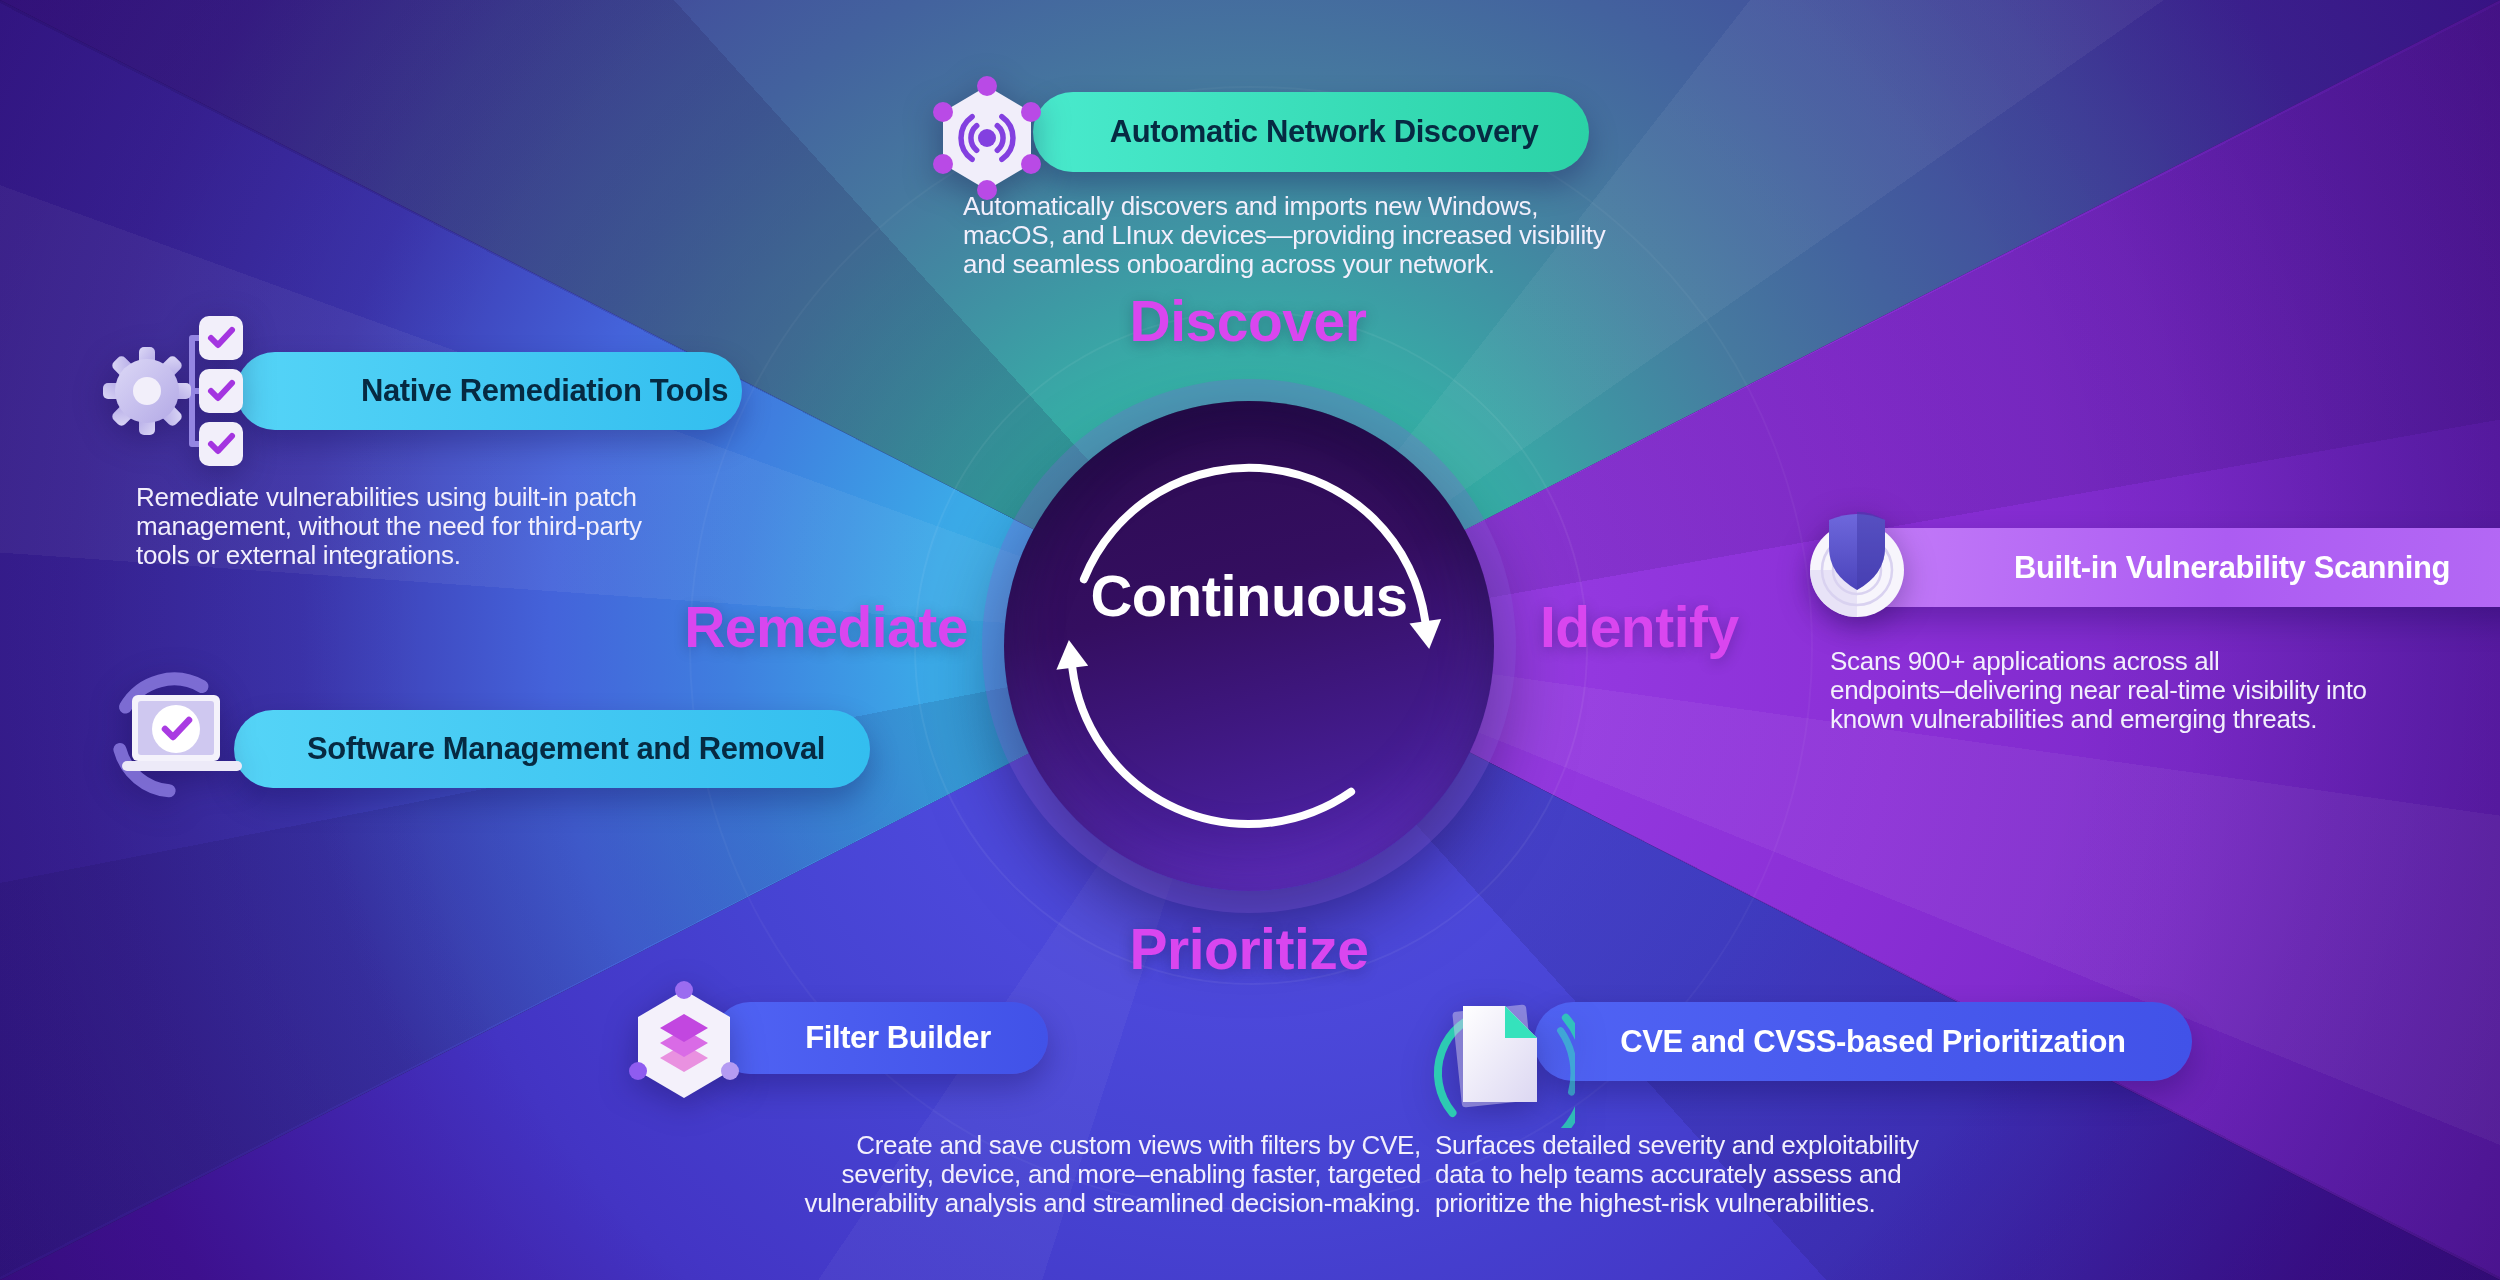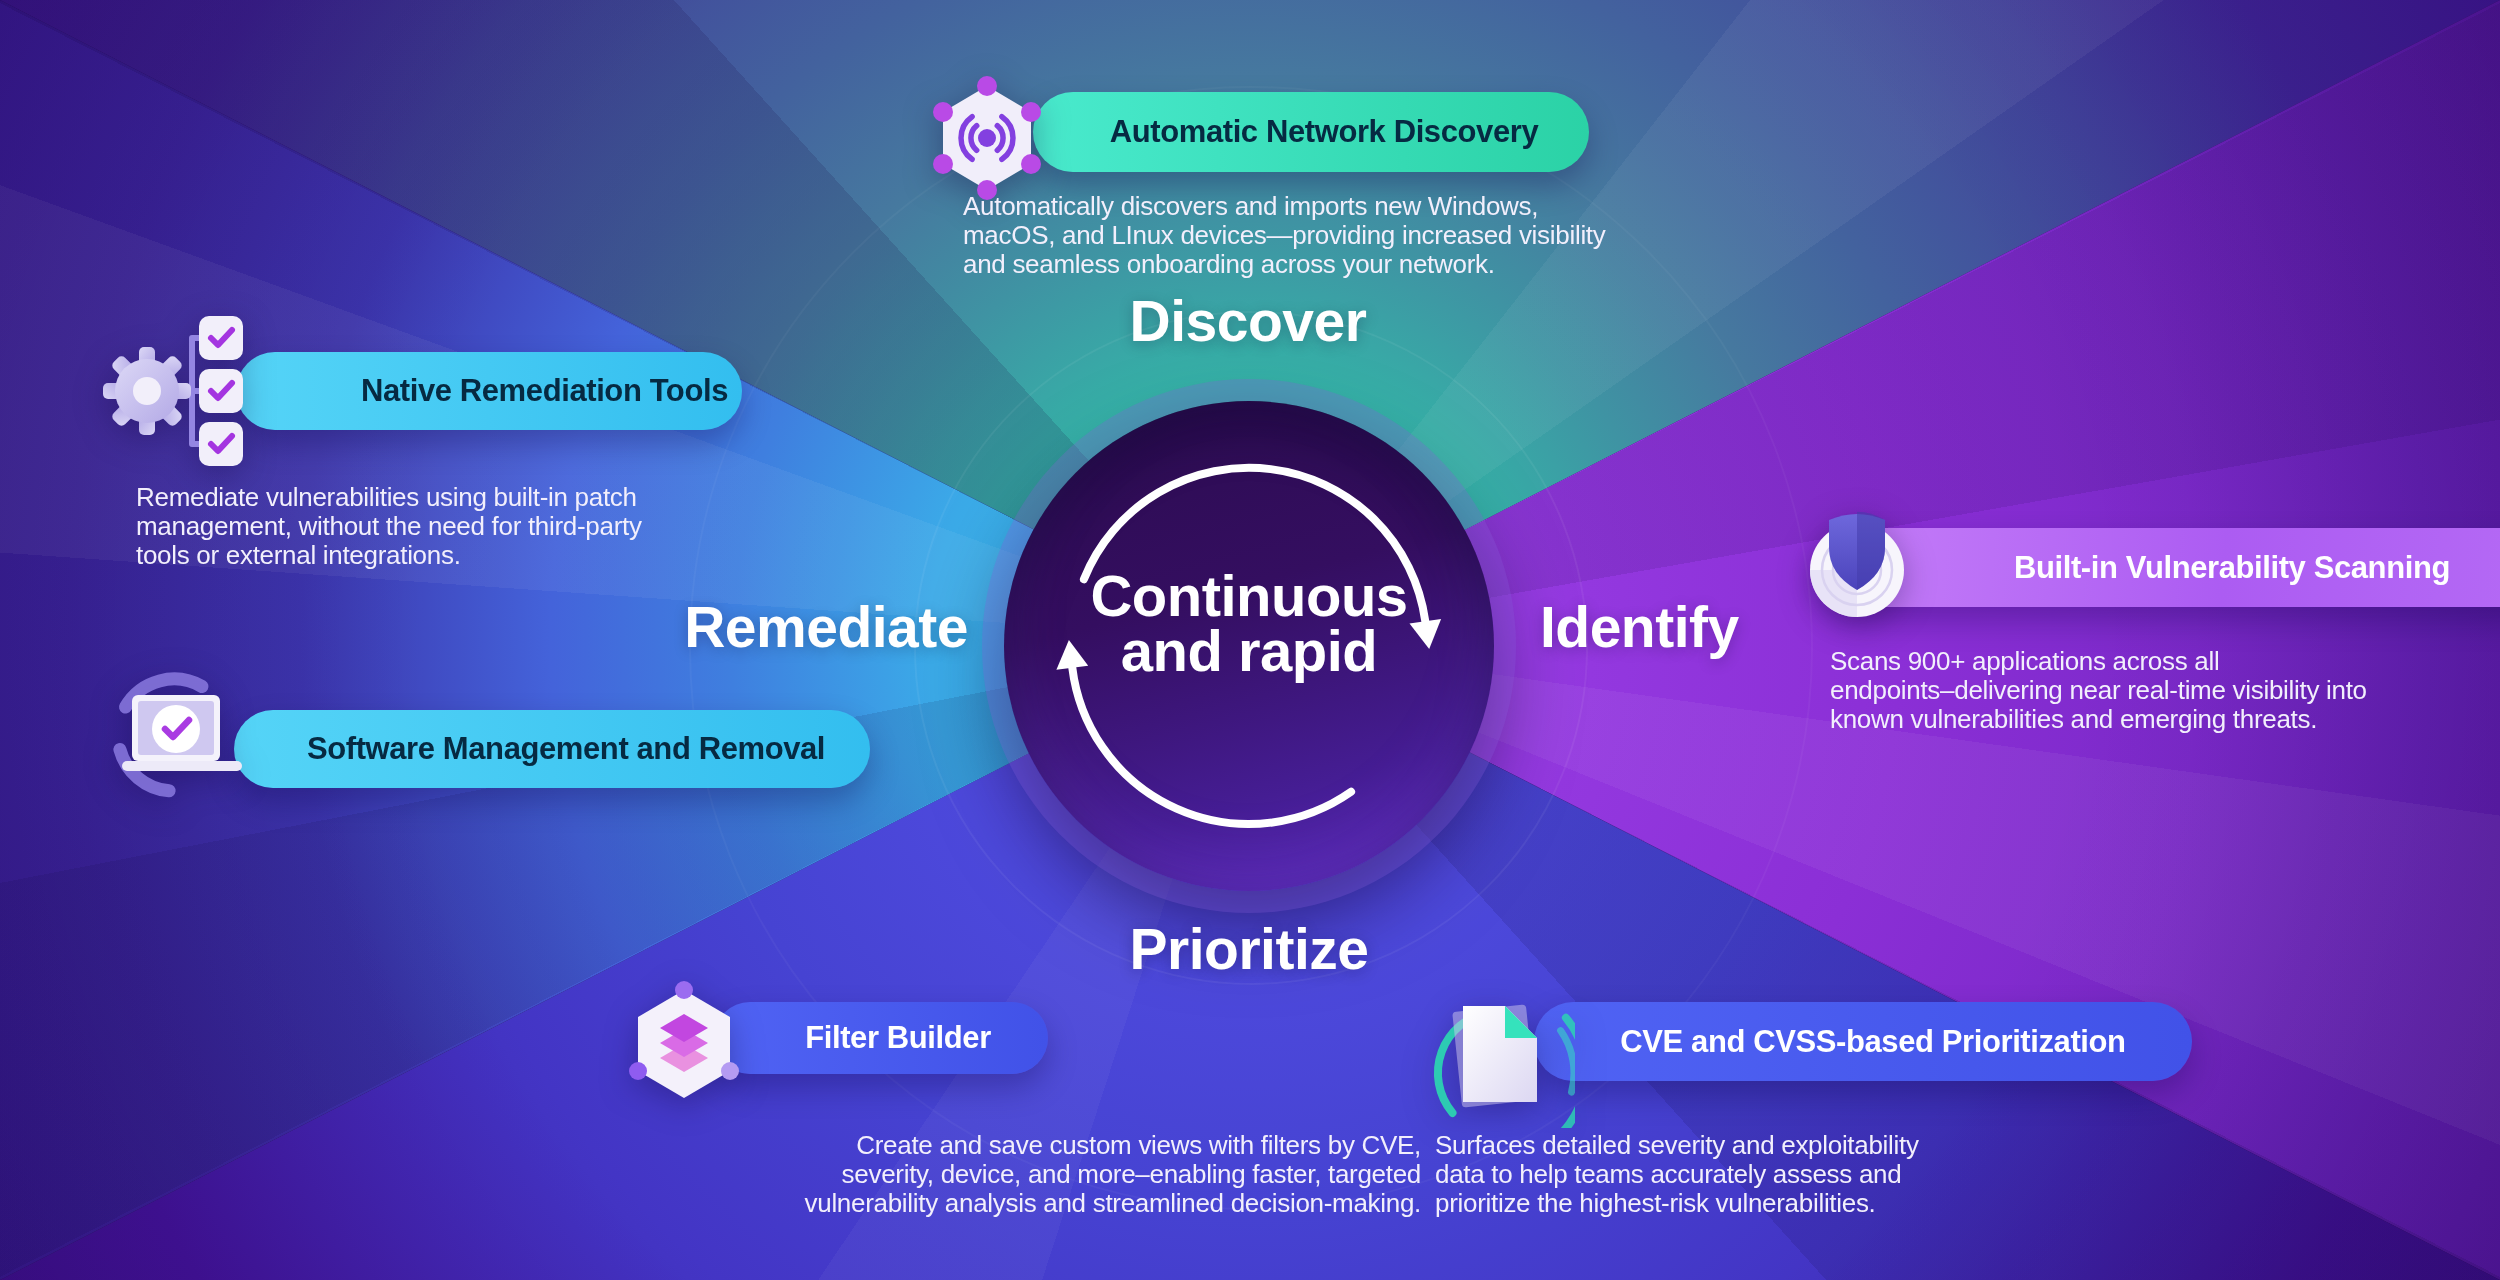--- a/index.html
+++ b/index.html
@@ -54,21 +54,21 @@
   }
   .cycle-arrows{position:absolute;left:999px;top:396px;width:500px;height:500px;}
   .center-text{
     position:absolute;left:1004px;top:568px;width:490px;text-align:center;
     color:#FFFFFF;font-size:58px;font-weight:700;line-height:55px;letter-spacing:-0.5px;
   }
   .center-text span{display:block;}
 
   
   .stage-label{
-    position:absolute;color:#ffffff;font-size:57px;font-weight:600;letter-spacing:-0.5px;white-space:nowrap;
+    position:absolute;color:#d946ef;font-size:57px;font-weight:600;letter-spacing:-0.5px;white-space:nowrap;
     text-shadow:0 3px 14px rgba(10,0,45,0.25);
   }
   .stage-discover {left:1048px;top:288px;width:400px;text-align:center;}
   .stage-identify {left:1540px;top:594px;width:400px;text-align:left;}
   .stage-prioritize{left:1049px;top:916px;width:400px;text-align:center;}
   .stage-remediate{left:568px; top:594px;width:400px;text-align:right;}
 
   
   .pill{
     position:absolute;display:flex;align-items:center;justify-content:center;
@@ -123,21 +123,20 @@
 
   <div class="disc"></div>
   <svg class="cycle-arrows" viewBox="0 0 500 500">
     <path d="M84.9,183.3 A178,178 0 0 1 426.3,225.2" fill="none" stroke="#FFFFFF" stroke-width="8" stroke-linecap="round"></path>
     <polygon points="442.1,223.0 410.5,227.4 430.2,252.9" fill="#FFFFFF"></polygon>
     <path d="M352.1,395.8 A178,178 0 0 1 73.3,271.7" fill="none" stroke="#FFFFFF" stroke-width="8" stroke-linecap="round"></path>
     <polygon points="57.4,273.7 89.2,269.8 69.9,243.9" fill="#FFFFFF"></polygon>
   </svg>
   <div class="center-text">
     <span>Continuous</span>
-    <span>and rapid</span>
   </div>
 
   <div class="stage-label stage-discover">Discover</div>
   <div class="stage-label stage-identify">Identify</div>
   <div class="stage-label stage-prioritize">Prioritize</div>
   <div class="stage-label stage-remediate">Remediate</div>
 
   <div class="pill pill-teal pill-network">
     <span>Automatic Network Discovery</span>
   </div>

